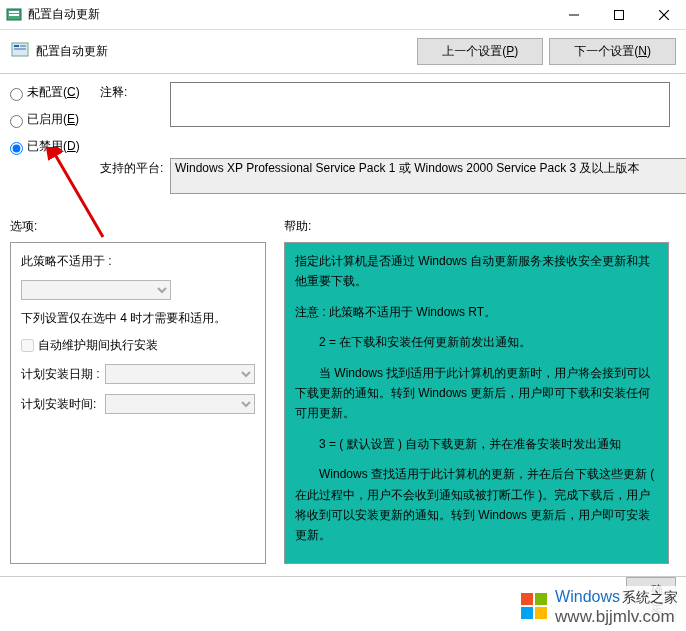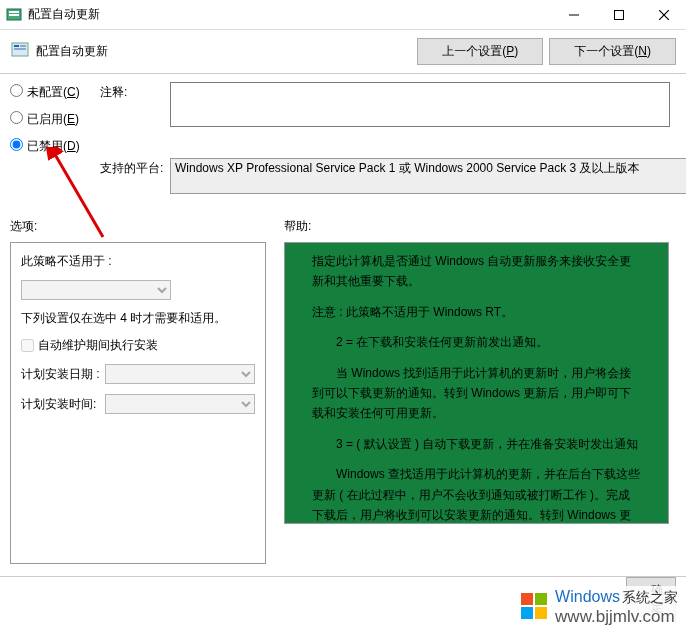--- a/index.html
+++ b/index.html
@@ -8,34 +8,34 @@
 .titlebar .icon { width: 16px; height: 16px; margin: 0 6px; display: inline-block; }
 .titlebar .title { flex: 1; }
 .titlebar .winbtns { display: flex; height: 100%; }
 .titlebar .winbtn { width: 45px; height: 100%; display: flex; align-items: center; justify-content: center; font-size: 14px; }
 .toolbar { height: 44px; display: flex; align-items: center; padding: 6px 10px; border-bottom: 1px solid #ccc; }
 .toolbar .title2 { margin-left: 6px; }
 .toolbar .spacer { flex: 1; }
 .navbtn { border: 1px solid #adadad; background: #e1e1e1; padding: 4px 24px; margin-left: 6px; font-size: 12px; font-family: inherit; }
 .body-area { position: relative; padding: 10px 10px 0 10px; height: 540px; }
 .radios { position: absolute; left: 10px; top: 10px; }
-.radio-row { display: flex; align-items: flex-start; margin-bottom: 10px; }
+.radio-row { display: flex; align-items: flex-end; margin-bottom: 10px; }
 .radio-row input { margin-right: 4px; }
 .comment-label { position: absolute; left: 100px; top: 10px; }
 .comment-box { position: absolute; left: 170px; top: 8px; width: 500px; height: 45px; border: 1px solid #7a7a7a; background: #fff; overflow-y: scroll; resize: none; font-family: inherit; font-size: 12px; }
 .platform-label { position: absolute; left: 100px; top: 86px; }
 .platform-box { position: absolute; left: 170px; top: 84px; width: 577px; height: 36px; border: 1px solid #999; background: #eee; padding: 2px 4px; font-size: 12px; line-height: 1.3; }
 .arrow-svg { position: absolute; left: 43px; top: 73px; pointer-events: none; }
 .options-label { position: absolute; left: 10px; top: 144px; }
 .help-label { position: absolute; left: 284px; top: 144px; }
 .options-panel { position: absolute; left: 10px; top: 168px; width: 256px; height: 322px; border: 1px solid #999; background: #fff; padding: 10px 10px; overflow: auto; }
 .options-panel .row { margin-bottom: 10px; display: flex; align-items: center; }
 .options-panel select { width: 150px; height: 20px; border: 1px solid #999; background: #eee; font-family: inherit; font-size: 12px; }
 .options-panel input[type=checkbox] { margin-right: 4px; }
-.help-panel { position: absolute; left: 284px; top: 168px; width: 385px; height: 282px; border: 1px solid #999; background: #15803d; padding: 8px 27px; overflow-y: scroll; font-size: 12px; line-height: 1.7; }
+.help-panel { position: absolute; left: 284px; top: 168px; width: 385px; height: 322px; border: 1px solid #999; background: #14b8a6; padding: 8px 10px; overflow-y: scroll; font-size: 12px; line-height: 1.7; }
 .help-panel p { margin-bottom: 10px; }
 .help-panel p.indent { text-indent: 2em; }
 .bottom-bar { position: absolute; bottom: 0; left: 0; right: 0; height: 38px; border-top: 1px solid #ccc; display: flex; align-items: flex-start; justify-content: flex-end; padding-right: 10px; }
 .watermark { position: absolute; right: 4px; bottom: 2px; display: flex; align-items: center; background: rgba(255,255,255,0.85); padding: 2px 4px; }
 .watermark .wlogo { margin-right: 6px; }
 .watermark .wtext1 { font-size: 16px; color: #1a6fc4; font-weight: normal; }
 .watermark .wtext2 { font-size: 14px; color: #333; margin-left: 2px; }
 .watermark .wurl { font-size: 17px; color: #555; display: block; }
 u { text-decoration: underline; }
 </style>

